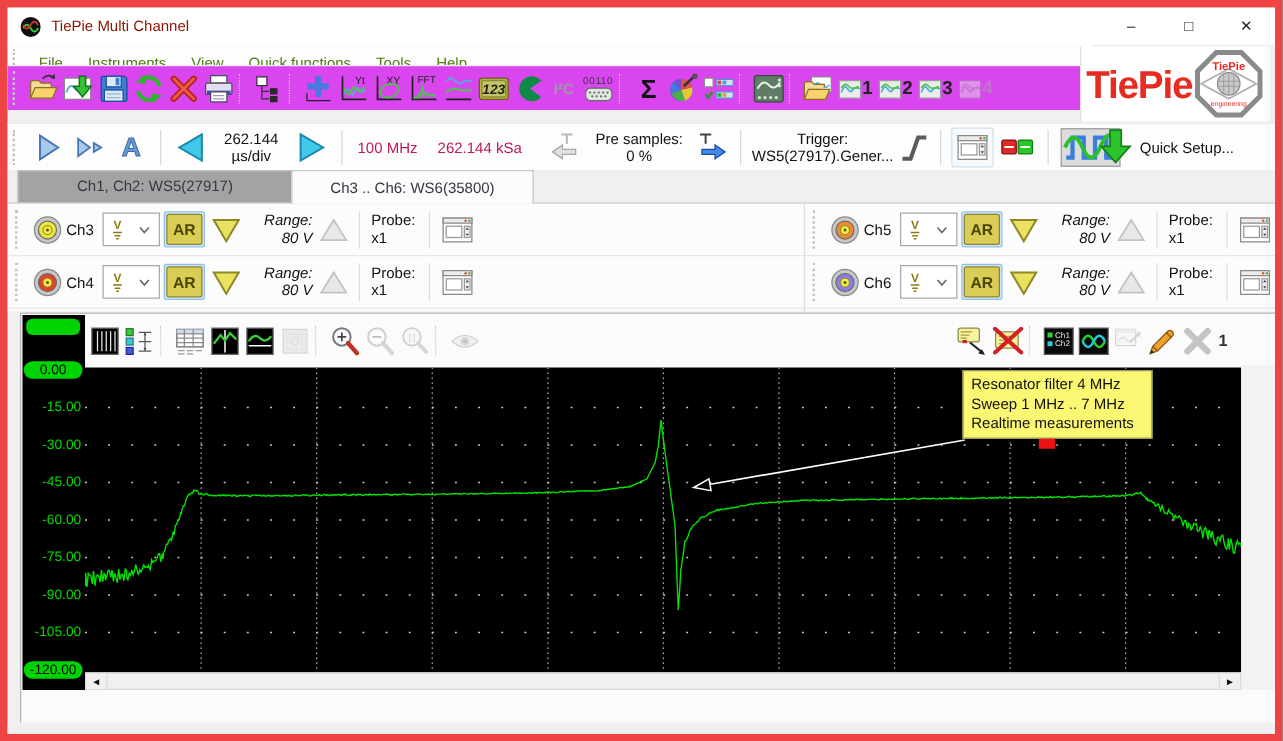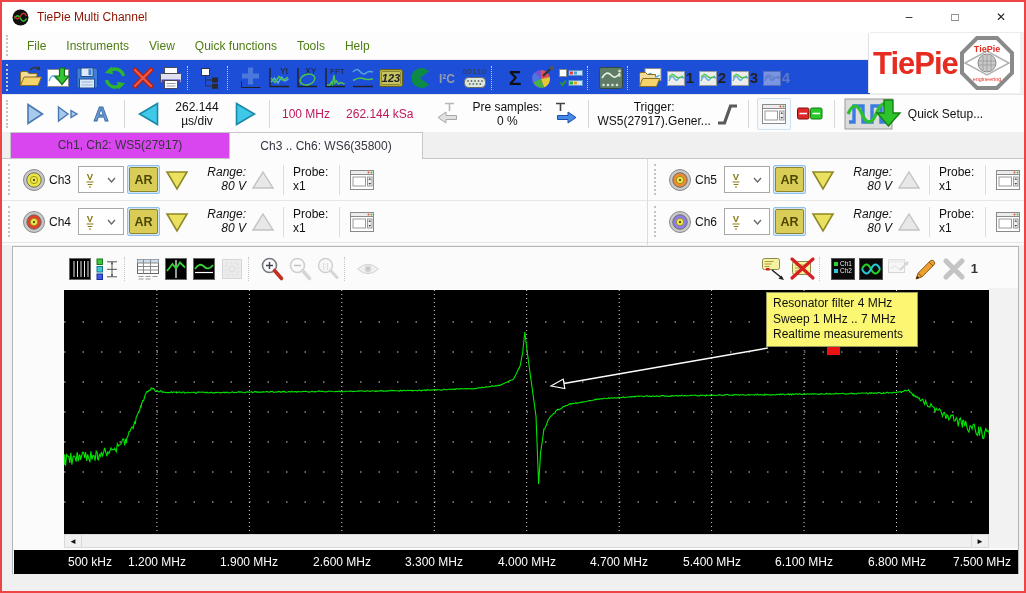--- a/index.html
+++ b/index.html
@@ -1,47 +1,47 @@
 <!DOCTYPE html>
 <html><head>
 <meta charset="utf-8">
 <style>
   html,body{margin:0;padding:0;background:#444;}
-  #win{position:relative;width:1026px;height:593px;background:#f0f0f0;border:2px solid #ef4444;
+  #win{position:relative;width:1026px;height:593px;background:#f0f0f0;border:6px solid #ef4444;
        box-sizing:border-box;overflow:hidden;font-family:"Liberation Sans",sans-serif;font-size:12px;color:#1c1c1c;padding-left:42px;}
   .abs{position:absolute;}
   
   .titlebar{left:0;top:0;width:100%;height:30px;background:#fff;display:flex;align-items:center;border-bottom:1px solid #ececec;}
   .appicon{margin:0 8px 0 10px;width:17px;height:17px;}
   .apptitle{color:#8b1500;font-size:12px;}
   .winbtns{position:absolute;right:0;top:0;height:30px;display:flex;}
   .winbtn{width:46px;height:30px;display:flex;align-items:center;justify-content:center;color:#222;font-size:12px;}
   
   .menubar{left:0;top:30px;width:868px;height:27px;background:#fdfdfd;display:flex;align-items:center;}
   .grip{width:6px;height:75%;border-left:2px dotted #c3c3c3;margin:0 3px 0 4px;}
   .menuitem{padding:0 10px;height:100%;display:flex;align-items:center;color:#4d7c0f;cursor:default;}
   
-  .tbrow{left:0;top:57px;width:868px;height:35px;background:#1d4ed8;display:flex;align-items:center;border-top:1px solid #ececec;}
+  .tbrow{left:0;top:46px;width:868px;height:35px;background:#d946ef;display:flex;align-items:center;border-top:1px solid #ececec;}
   .tb{width:28px;height:30px;padding:0;border:none;background:transparent;display:flex;align-items:center;justify-content:center;flex:0 0 auto;}
   .tb.dis{opacity:.45;filter:grayscale(.9);}
   .tb.wide{width:32px;}
   .tsep{width:7px;height:24px;border-left:1px dotted #c8c8c8;margin:0 2px;flex:0 0 auto;}
   .logo-panel{right:4px;top:31px;width:152px;height:60px;background:#fff;border-left:1px solid #e0e0e0;display:flex;align-items:center;justify-content:flex-start;gap:1px;padding-left:4px;box-sizing:border-box;}
   .wordmark{color:#e62b20;font-size:31px;font-weight:bold;letter-spacing:-1px;line-height:1;}
   
   .capbar{left:0;top:92px;width:100%;height:38px;background:#fdfdfd;border-top:1px solid #e6e6e6;border-bottom:1px solid #dcdcdc;display:flex;align-items:center;gap:3px;}
   .capbtn{border:none;background:transparent;padding:1px;display:flex;align-items:center;justify-content:center;}
   .vbar{width:1px;height:28px;background:#d8d8d8;margin:0 5px;flex:0 0 auto;}
   .stack2{display:flex;flex-direction:column;align-items:center;line-height:1.2;color:#111;}
   .inline2{display:flex;gap:16px;align-items:center;color:#be185d;padding:0 4px;}
   .boxbtn{border:1px solid #cfe0ef;background:#f6fafd;border-radius:2px;}
   .qslabel{color:#111;margin-left:2px;}
   
   .tabbar{left:0;top:130px;width:100%;height:27px;background:#f0f0f0;display:flex;align-items:flex-end;padding-left:8px;box-sizing:border-box;border-bottom:1px solid #c6c6c6;}
-  .tab{height:25px;line-height:25px;text-align:center;background:#d946ef;border:1px solid #c6c6c6;border-bottom:none;color:#3a3342;margin-right:-1px;}
+  .tab{height:25px;line-height:25px;text-align:center;background:#a3a3a3;border:1px solid #c6c6c6;border-bottom:none;color:#3a3342;margin-right:-1px;}
   .tab.t0{width:218px;}
   .tab.t1{width:192px;}
   .tab.active{background:#fcfcfc;position:relative;z-index:3;height:26px;line-height:26px;margin-bottom:-1px;}
   
   .chpanel{left:0;top:157px;width:100%;height:86px;background:#fcfcfc;display:flex;}
   .chcol{display:flex;flex-direction:column;}
   .chcol.left{width:689px;border-right:1px solid #dcdcdc;}
   .chcol.right{flex:1;}
   .chrow{height:42px;display:flex;align-items:center;gap:3px;border-bottom:1px solid #e6e6e6;padding-left:2px;box-sizing:border-box;}
   .chname{width:26px;color:#111;}
@@ -792,20 +792,34 @@
           <button class="tb">
             <svg width="28" height="26" viewBox="0 0 28 26">
               <path d="M5 5 L21 21 M21 5 L5 21" stroke="#c4c4c4" stroke-width="5.2" stroke-linecap="round"></path>
             </svg>
           </button>
         </span>
       <span class="gcount">1</span>
     </span>
   </div>
 
+  <div class="abs scalecol">
+    <div class="scalehdr"></div>
+    <div id="ylabels">
+        <div class="ylab box" style="top:37px">0.00</div>
+        <div class="ylab" style="top:67px">-15.00</div>
+        <div class="ylab" style="top:97px">-30.00</div>
+        <div class="ylab" style="top:127px">-45.00</div>
+        <div class="ylab" style="top:157px">-60.00</div>
+        <div class="ylab" style="top:187px">-75.00</div>
+        <div class="ylab" style="top:217px">-90.00</div>
+        <div class="ylab" style="top:247px">-105.00</div>
+        <div class="ylab box" style="top:277px">-120.00</div>
+      </div>
+  </div>
 
   <div class="abs plot">
     <svg id="plotsvg" width="925" height="244" viewBox="0 0 925 244">
         <line x1="92.9" y1="0" x2="92.9" y2="244" stroke="#d8d8d8" stroke-width="1" stroke-dasharray="1 3"></line>
         <line x1="185.4" y1="0" x2="185.4" y2="244" stroke="#d8d8d8" stroke-width="1" stroke-dasharray="1 3"></line>
         <line x1="277.8" y1="0" x2="277.8" y2="244" stroke="#d8d8d8" stroke-width="1" stroke-dasharray="1 3"></line>
         <line x1="370.3" y1="0" x2="370.3" y2="244" stroke="#d8d8d8" stroke-width="1" stroke-dasharray="1 3"></line>
         <line x1="462.7" y1="0" x2="462.7" y2="244" stroke="#d8d8d8" stroke-width="1" stroke-dasharray="1 3"></line>
         <line x1="555.2" y1="0" x2="555.2" y2="244" stroke="#d8d8d8" stroke-width="1" stroke-dasharray="1 3"></line>
         <line x1="647.6" y1="0" x2="647.6" y2="244" stroke="#d8d8d8" stroke-width="1" stroke-dasharray="1 3"></line>
@@ -832,30 +846,15 @@
     </div>
   </div>
 
   <div class="abs rightmargin"></div>
 
   <div class="abs sbar">
     <div class="sbtn" style="left:0;border-right:1px solid #dadada;">◄</div>
     <div class="sbtn" style="right:0;border-left:1px solid #dadada;">►</div>
   </div>
 
-  <div class="abs xbar">
-      <div id="xlabels">
-        <div class="xlab" style="left:76px">500 kHz</div>
-        <div class="xlab" style="left:143px">1.200 MHz</div>
-        <div class="xlab" style="left:235px">1.900 MHz</div>
-        <div class="xlab" style="left:328px">2.600 MHz</div>
-        <div class="xlab" style="left:420px">3.300 MHz</div>
-        <div class="xlab" style="left:513px">4.000 MHz</div>
-        <div class="xlab" style="left:605px">4.700 MHz</div>
-        <div class="xlab" style="left:698px">5.400 MHz</div>
-        <div class="xlab" style="left:790px">6.100 MHz</div>
-        <div class="xlab" style="left:883px">6.800 MHz</div>
-        <div class="xlab" style="left:968px">7.500 MHz</div>
-      </div>
-    </div>
 
   <div class="abs bstrip"></div>
 </div>
 
 </body></html>

